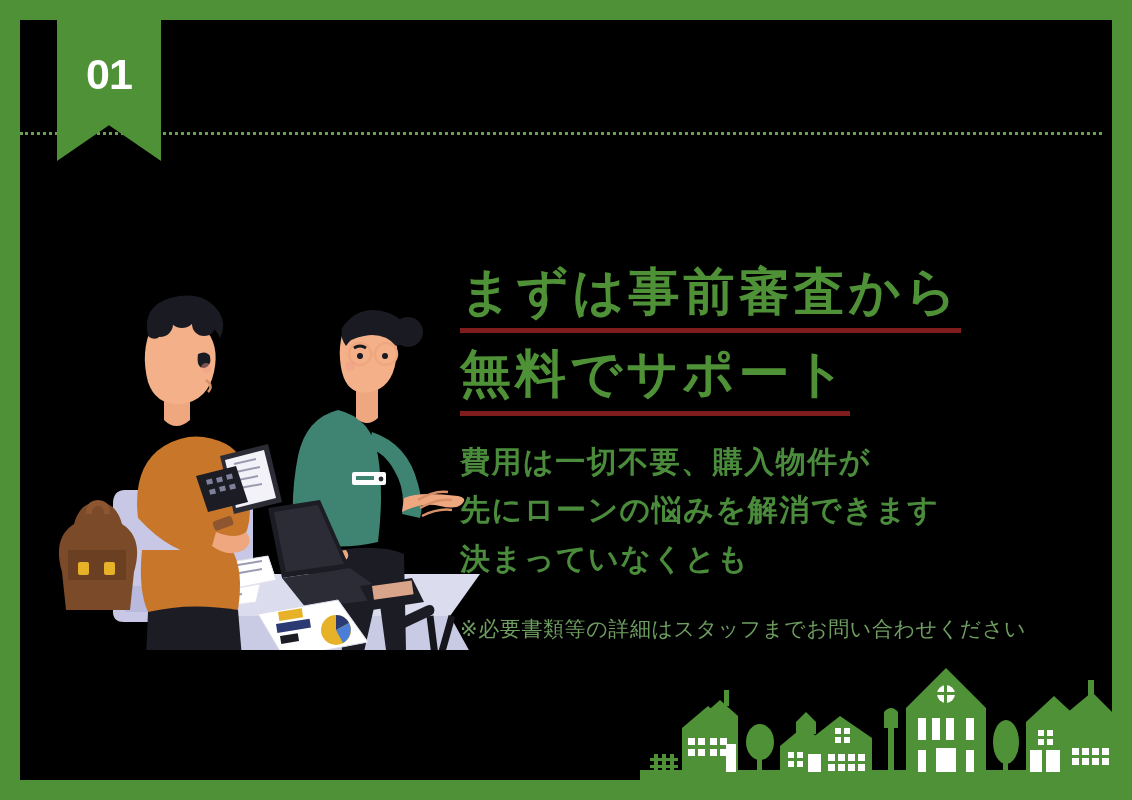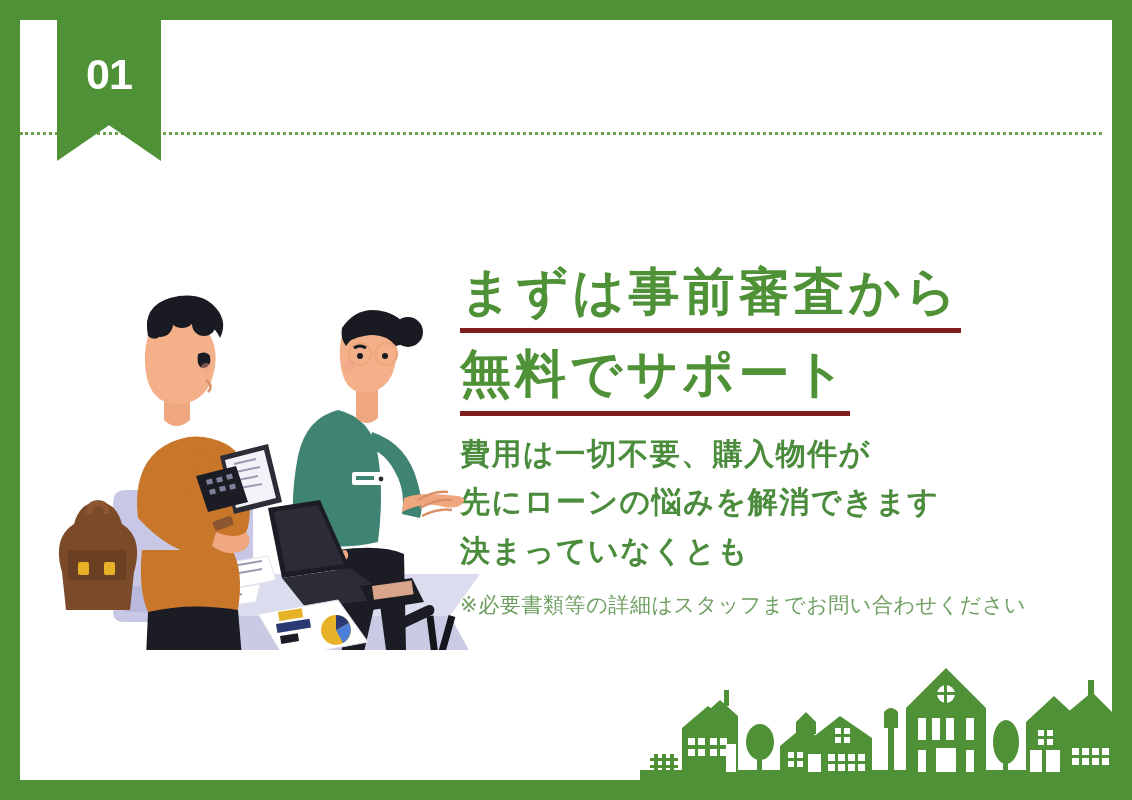--- a/index.html
+++ b/index.html
@@ -8,21 +8,21 @@
     font-family:"Liberation Sans","DejaVu Sans",sans-serif;
     background:#4f9136; overflow:hidden;
   }
   #slide {
     position:relative; width:1132px; height:800px;
     background:#4f9136;
   }
   .card {
     position:absolute; left:20px; top:20px;
     width:1092px; height:760px;
-    background:#ffffff; overflow:hidden;
+    background:#000000; overflow:hidden;
   }
 
   
   .dotted-rule {
     position:absolute; left:0px; top:112px; width:1082px; height:0;
     border-top:3px dotted #6ba14d;
   }
   .ribbon {
     position:absolute; left:37px; top:-22px;
     width:104px; height:163px;
@@ -50,23 +50,23 @@
   }
   .headline .ul {
     display:inline-block; border-bottom:5px solid #7f1d1d;
     padding-bottom:3px;
   }
   .hl2 { margin-top:7px; }
   .bodyline {
     color:#4a8c3c; font-size:30px; font-weight:bold;
     letter-spacing:1.5px; line-height:1.62; white-space:nowrap;
   }
-  .body-block { margin-top:14px; }
+  .body-block { margin-top:22px; }
   .note {
-    margin-top:16px; color:#6e9e60; font-size:21px;
+    margin-top:32px; color:#6e9e60; font-size:21px;
     letter-spacing:0.6px; white-space:nowrap;
   }
 
   
   .illo { position:absolute; left:0px; top:230px; width:460px; height:400px; }
 
   
   .houses { position:absolute; left:620px; bottom:0px; width:472px; height:130px; }
 </style>
 </head>

